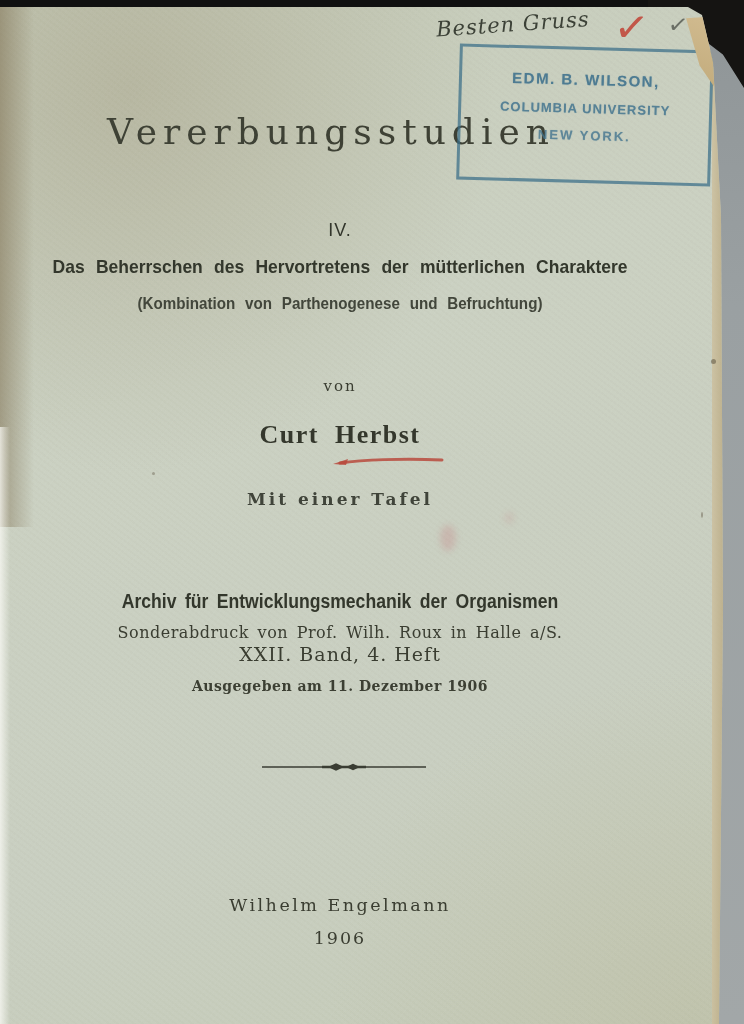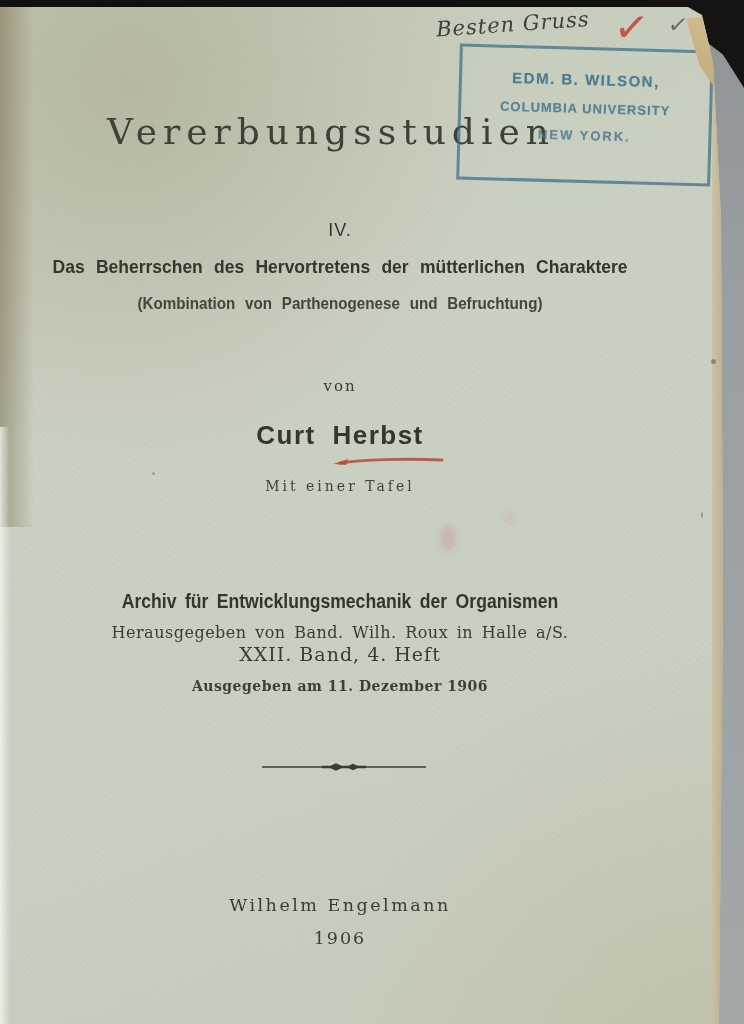--- a/index.html
+++ b/index.html
@@ -54,23 +54,23 @@
   
   .content{position:absolute;left:2px;top:0;width:676px;height:1024px;}
   .line{position:absolute;left:0;width:100%;text-align:center;white-space:nowrap;color:#3a3d31;}
   .title{top:104px;left:-9px;font-family:"DejaVu Serif", serif;font-size:36px;letter-spacing:6px;color:#3e4135;}
   .roman{top:213px;font-family:"Liberation Sans", sans-serif;font-weight:normal;font-size:18px;letter-spacing:1px;color:#32352b;}
   .heading1{top:249px;font-family:"Liberation Sans", sans-serif;font-weight:bold;font-size:19px;
     word-spacing:7px;transform:scaleX(.92);color:#33372c;}
   .heading2{top:287px;font-family:"Liberation Sans", sans-serif;font-weight:600;font-size:16.5px;
     word-spacing:6px;transform:scaleX(.92);color:#42463b;}
   .von{top:370px;font-size:15px;letter-spacing:2px;}
-  .author{top:413px;font-family:Liberation Sans, sans-serif;font-weight:bold;font-size:26px;letter-spacing:1.5px;word-spacing:8px;color:#34372c;}
+  .author{top:413px;font-family:Liberation Serif, serif;font-weight:bold;font-size:26px;letter-spacing:1.5px;word-spacing:8px;color:#34372c;}
   .red-underline{position:absolute;left:330px;top:448px;}
-  .tafel{top:471px;font-size:14px;letter-spacing:3px;color:#40443a;}
+  .tafel{top:482px;font-size:17px;letter-spacing:3px;color:#40443a;font-weight:bold;}
   .smudge{position:absolute;border-radius:50%;filter:blur(3px);background:rgba(196,100,110,0.22);}
   .sonderabdruck{top:560px;font-size:17px;letter-spacing:1.5px;}
   .archiv{top:583px;font-family:"Liberation Sans", sans-serif;font-weight:bold;font-size:20px;
     word-spacing:4px;transform:scaleX(.88);color:#33372c;}
   .herausgeber{top:616px;font-size:16px;letter-spacing:.5px;word-spacing:3px;}
   .band{top:636px;font-size:19px;letter-spacing:1px;text-align:center;}
   .ausgegeben{top:671px;font-weight:bold;font-size:14px;letter-spacing:.5px;color:#3c3f33;}
   .ornament{position:absolute;left:260px;top:754px;}
   .leipzig{top:850px;font-size:17.5px;letter-spacing:2.5px;}
   .publisher{top:888px;font-size:17.5px;letter-spacing:2.5px;text-align:center;}
@@ -104,21 +104,21 @@
       <svg class="red-underline" width="112" height="14" viewBox="0 0 112 14">
         <path d="M8 8 C 30 5, 70 3, 110 5" fill="none" stroke="#b84a3d" stroke-width="3" stroke-linecap="round" opacity="0.85"></path>
         <path d="M1 9 L 16 4 L 14 10 Z" fill="#b84a3d" opacity="0.85"></path>
       </svg>
 
       <div class="line tafel">Mit einer Tafel</div>
       <div class="smudge" style="left:438px;top:518px;width:16px;height:26px;"></div>
       <div class="smudge" style="left:502px;top:505px;width:10px;height:12px;opacity:.6;"></div>
 
       <div class="line archiv">Archiv für Entwicklungsmechanik der Organismen</div>
-      <div class="line herausgeber">Herausgegeben von Band. Wilh. Roux in Halle a/S.</div>
+      <div class="line herausgeber">Sonderabdruck von Prof. Wilh. Roux in Halle a/S.</div>
       <div class="line band">XXII. Band, 4. Heft</div>
       <div class="line ausgegeben">Ausgegeben am 11. Dezember 1906</div>
 
       <svg class="ornament" width="164" height="12" viewBox="0 0 164 12">
         <line x1="0" y1="6" x2="164" y2="6" stroke="#3a3d33" stroke-width="1.4"></line>
         <polygon points="66,6 74,2.2 82,6 74,9.8" fill="#3a3d33"></polygon>
         <polygon points="84,6 91,2.8 98,6 91,9.2" fill="#3a3d33"></polygon>
         <line x1="60" y1="6" x2="104" y2="6" stroke="#3a3d33" stroke-width="2.4"></line>
       </svg>
 

